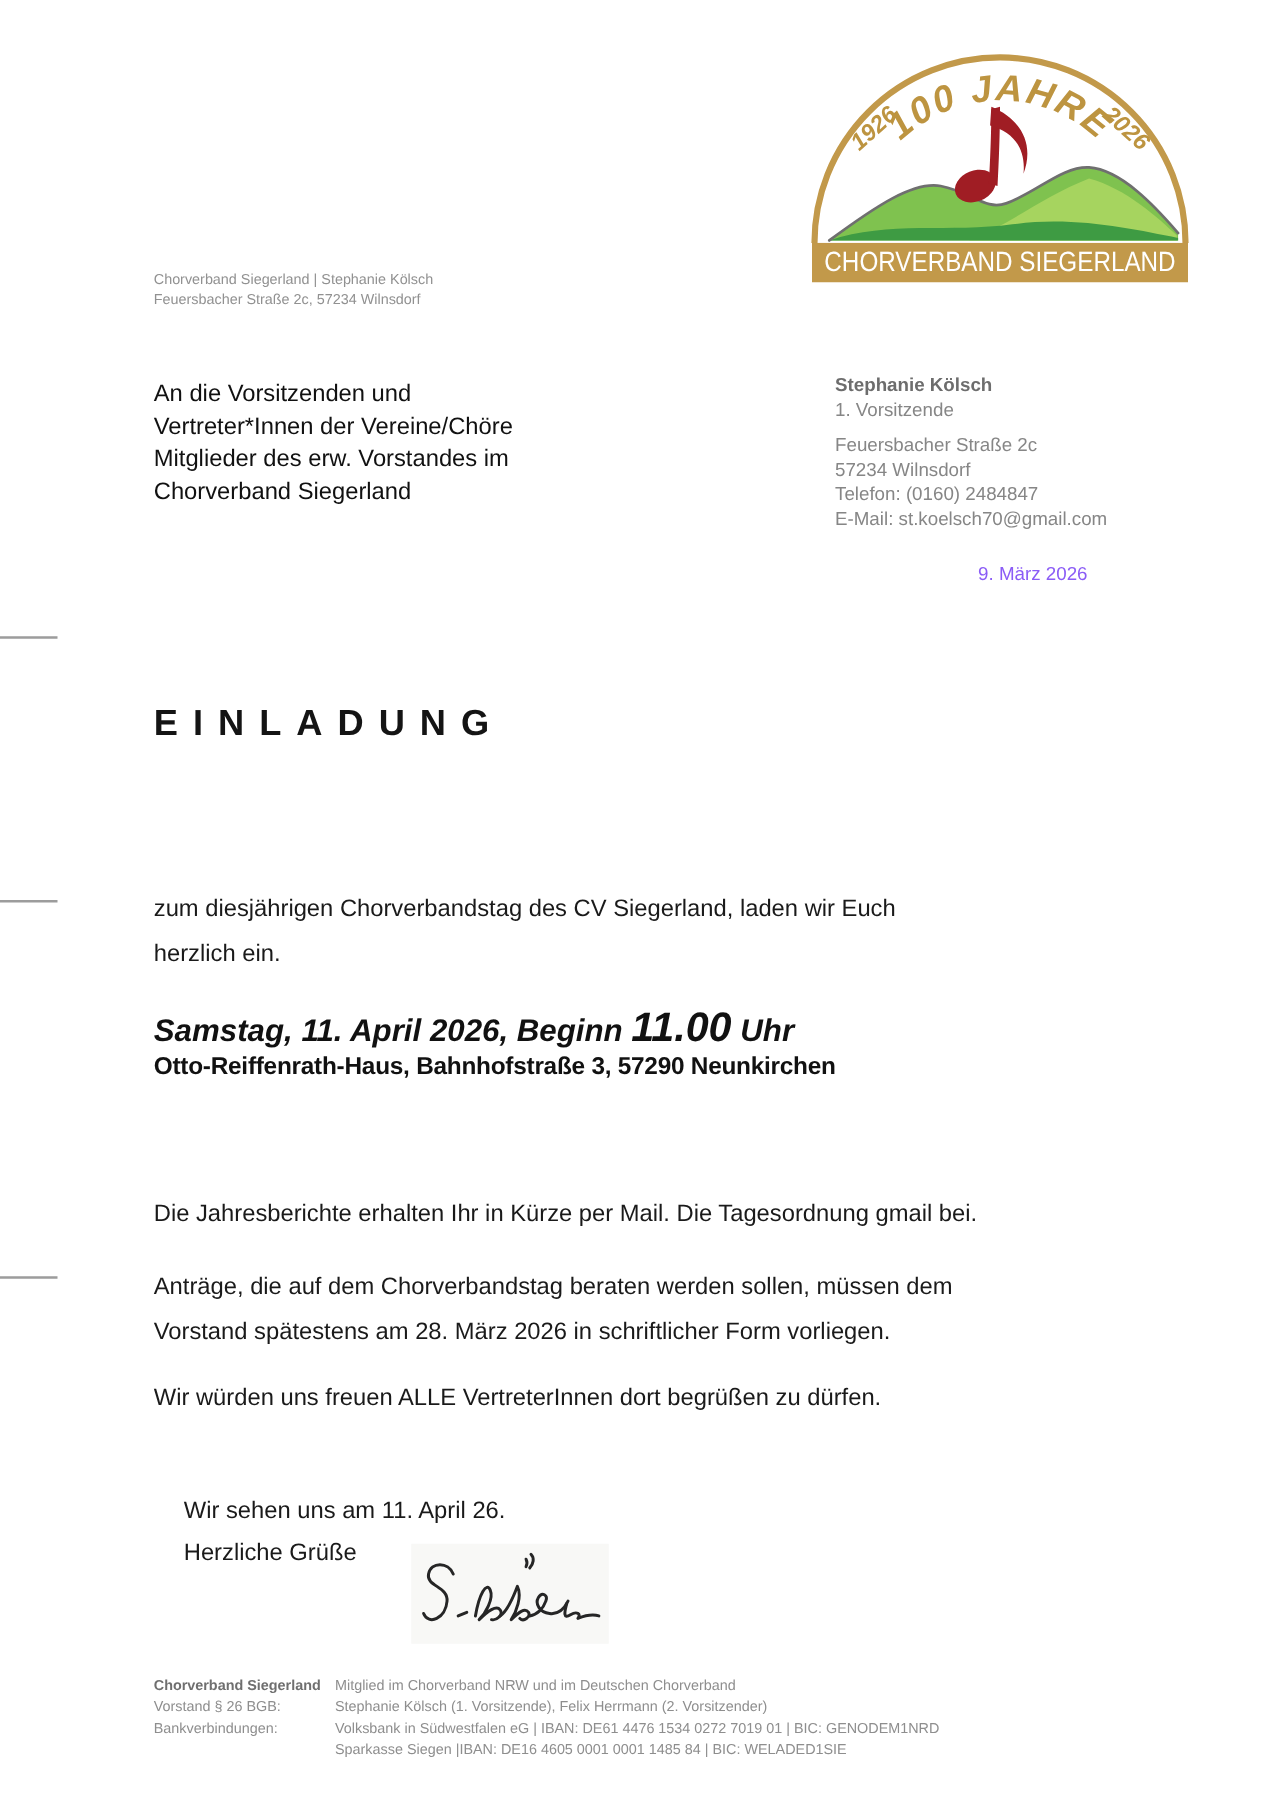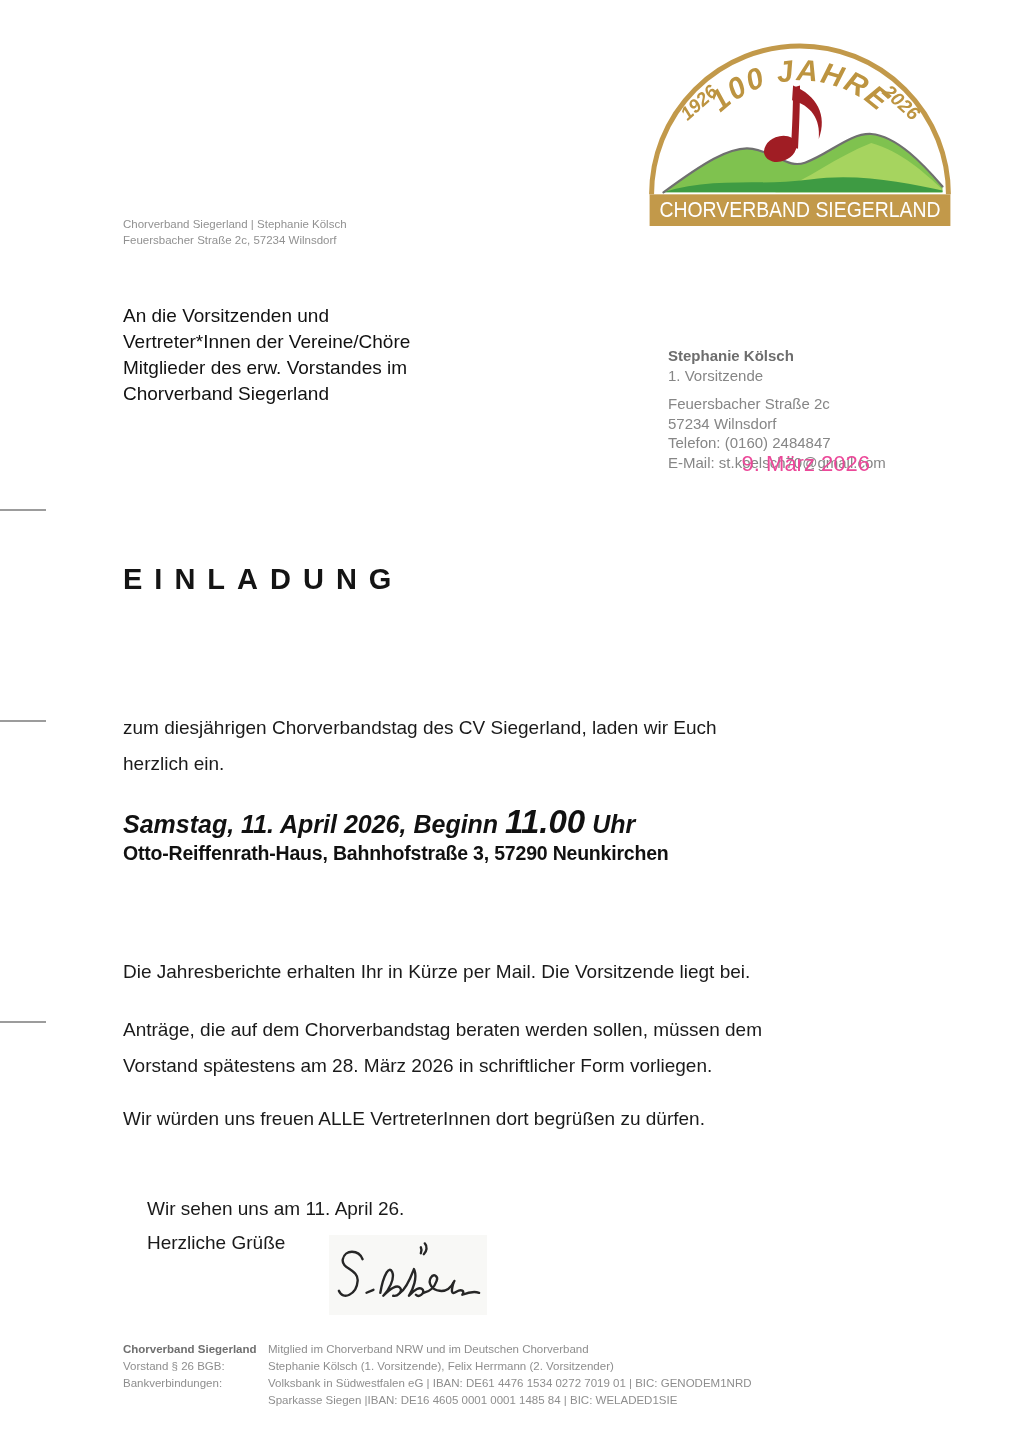--- a/index.html
+++ b/index.html
@@ -16,25 +16,25 @@
   .logo { position:absolute; left:641px; top:38px; width:318px; height:188px; }
 
   
   .sender { position:absolute; left:123px; top:217px; font-size:11.5px; line-height:15.5px; color:#919191; }
 
   
   .recipient { position:absolute; left:123px; top:303px; font-size:19px; line-height:26px; color:#111111; }
 
   
   .contact { position:absolute; left:668px; top:299px; font-size:15px; line-height:19.5px; color:#868686; }
-  .contact .name { font-weight:bold; color:#6d6d6d;margin-top:47px; }
+  .contact .name { font-weight:bold; color:#6d6d6d; }
   .contact .addr { margin-top:9px; }
 
   
-  .date { position:absolute; left:620px; top:451px; width:250px; text-align:right; font-size:22px; color:#ec4899; }
+  .date { position:absolute; left:620px; top:451px; width:250px; text-align:right; font-size:15px; color:#8b5cf6; }
 
   
   .heading { position:absolute; left:123px; top:563px; font-size:29px; font-weight:bold; letter-spacing:12px; color:#141414; }
 
   .para { position:absolute; left:123px; font-size:19px; line-height:36px; color:#1a1a1a; }
   .salutation { top:650px; }
   .intro { top:710px; }
   .para1 { top:954px; }
   .para2 { top:1012px; }
   .para3 { top:1101px; }
@@ -131,21 +131,21 @@
 
   <div class="event">
     <div class="event-line1">
       <span>Samstag, 11. April 2026, Beginn</span>
       <span class="event-time">11.00</span>
       <span class="event-unit">Uhr</span>
     </div>
     <div class="event-location">Otto-Reiffenrath-Haus, Bahnhofstraße 3, 57290 Neunkirchen</div>
   </div>
 
-  <div class="para para1">Die Jahresberichte erhalten Ihr in Kürze per Mail. Die Vorsitzende liegt bei.</div>
+  <div class="para para1">Die Jahresberichte erhalten Ihr in Kürze per Mail. Die Tagesordnung gmail bei.</div>
 
   <div class="para para2">
     <span>Anträge, die auf dem Chorverbandstag beraten werden sollen, müssen dem</span><br>
     <span>Vorstand spätestens am 28. März 2026 in schriftlicher Form vorliegen.</span>
   </div>
 
   <div class="para para3">Wir würden uns freuen ALLE VertreterInnen dort begrüßen zu dürfen.</div>
 
   <div class="para closing">
     <span>Wir sehen uns am 11. April 26.</span><br>

